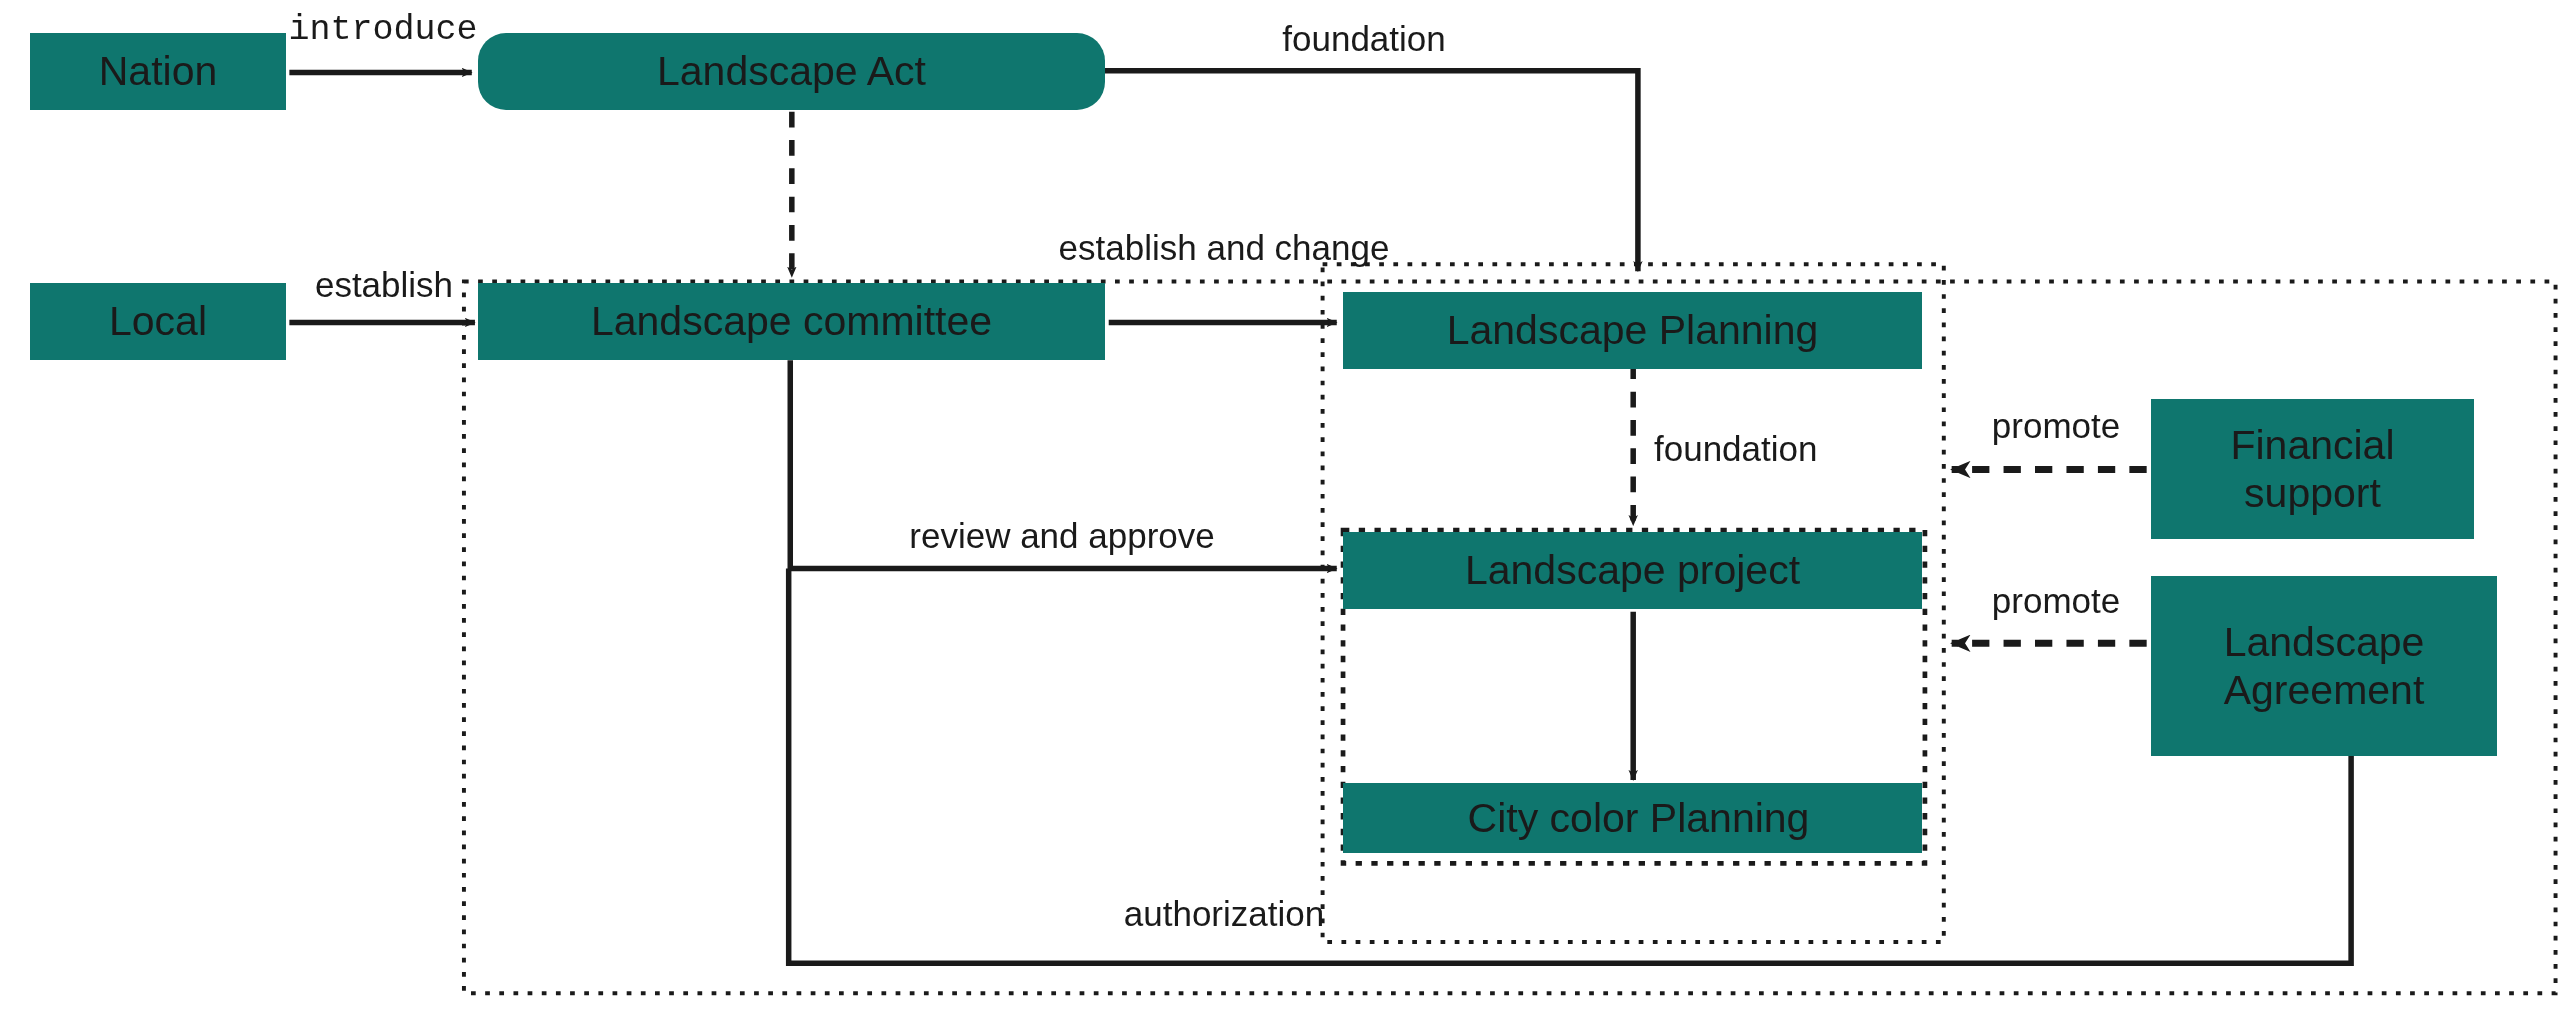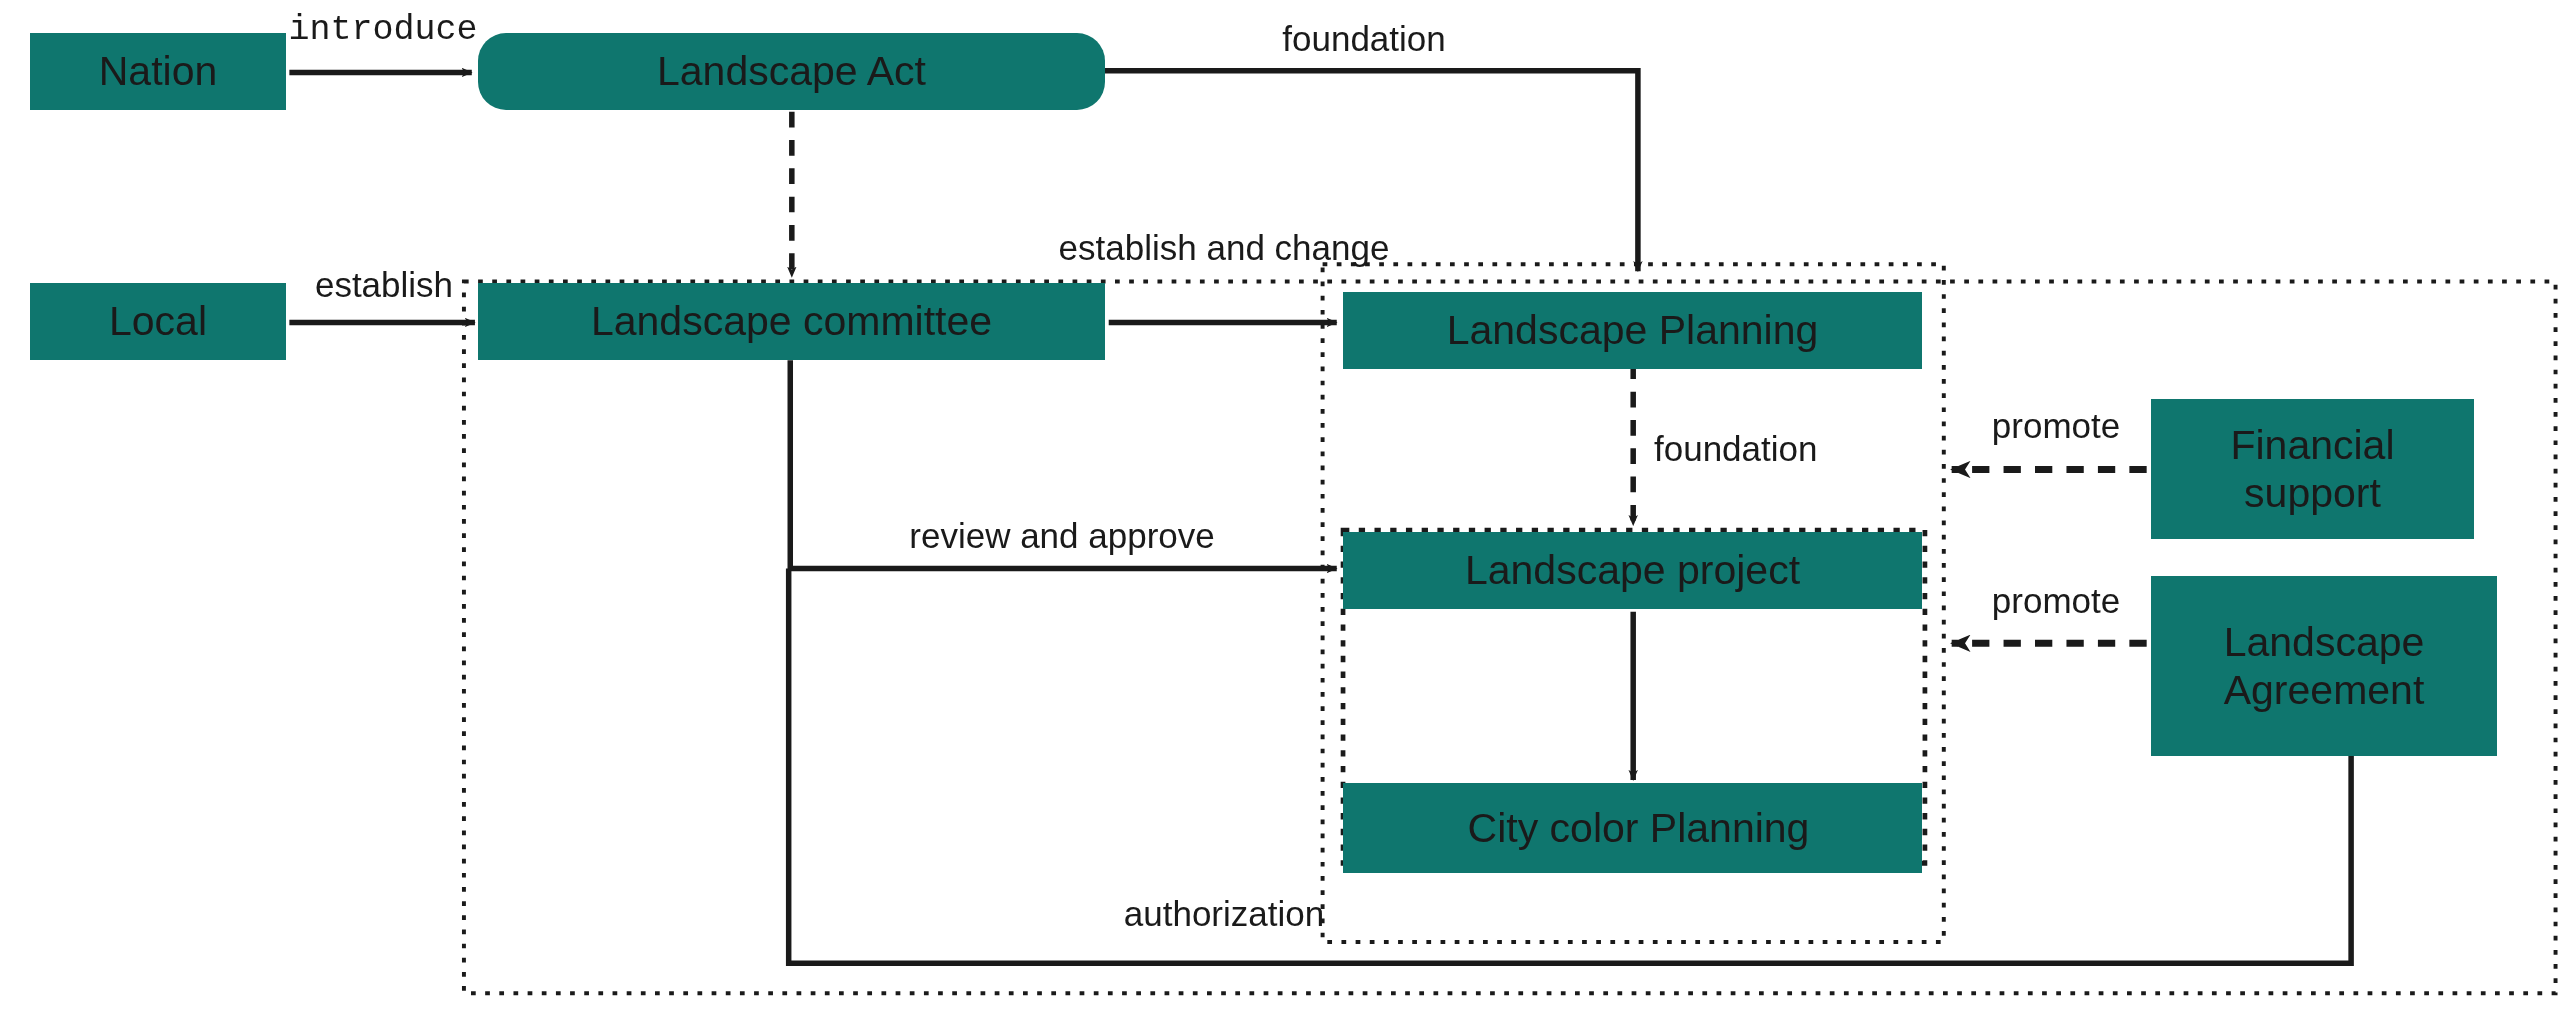--- a/index.html
+++ b/index.html
@@ -97,21 +97,21 @@
   <div class="node-box" style="left:478px; top:33px; width:627px; height:77px;border-radius:28px;">Landscape Act</div>
 
   <div class="node-box" style="left:30px; top:283px; width:256px; height:77px;">Local</div>
 
   <div class="node-box" style="left:478px; top:283px; width:627px; height:77px;">Landscape committee</div>
 
   <div class="node-box" style="left:1343px; top:292px; width:579px; height:77px;">Landscape Planning</div>
 
   <div class="node-box" style="left:1343px; top:532px; width:579px; height:77px;">Landscape project</div>
 
-  <div class="node-box" style="left:1343px; top:783px; width:579px; height:90px;padding-left:12px;">City color Planning</div>
+  <div class="node-box" style="left:1343px; top:783px; width:579px; height:70px;padding-left:12px;">City color Planning</div>
 
   <div class="node-box" style="left:2151px; top:399px; width:323px; height:140px;">Financial
 support</div>
 
   <div class="node-box" style="left:2151px; top:576px; width:346px; height:180px;">Landscape
 Agreement</div>
 
   <div class="edge-label center" style="left:383px; top:13.4px;font-family:Liberation Mono, monospace;">introduce</div>
 
   <div class="edge-label center" style="left:1364px; top:21px;">foundation</div>

